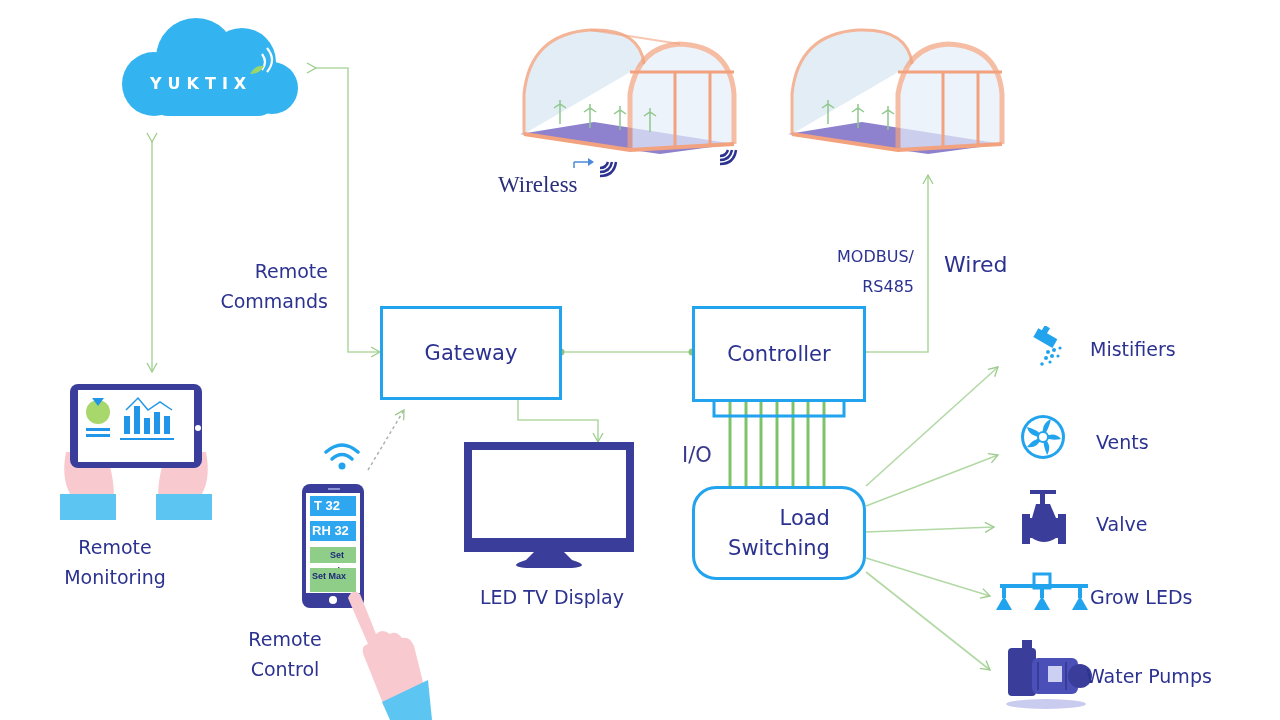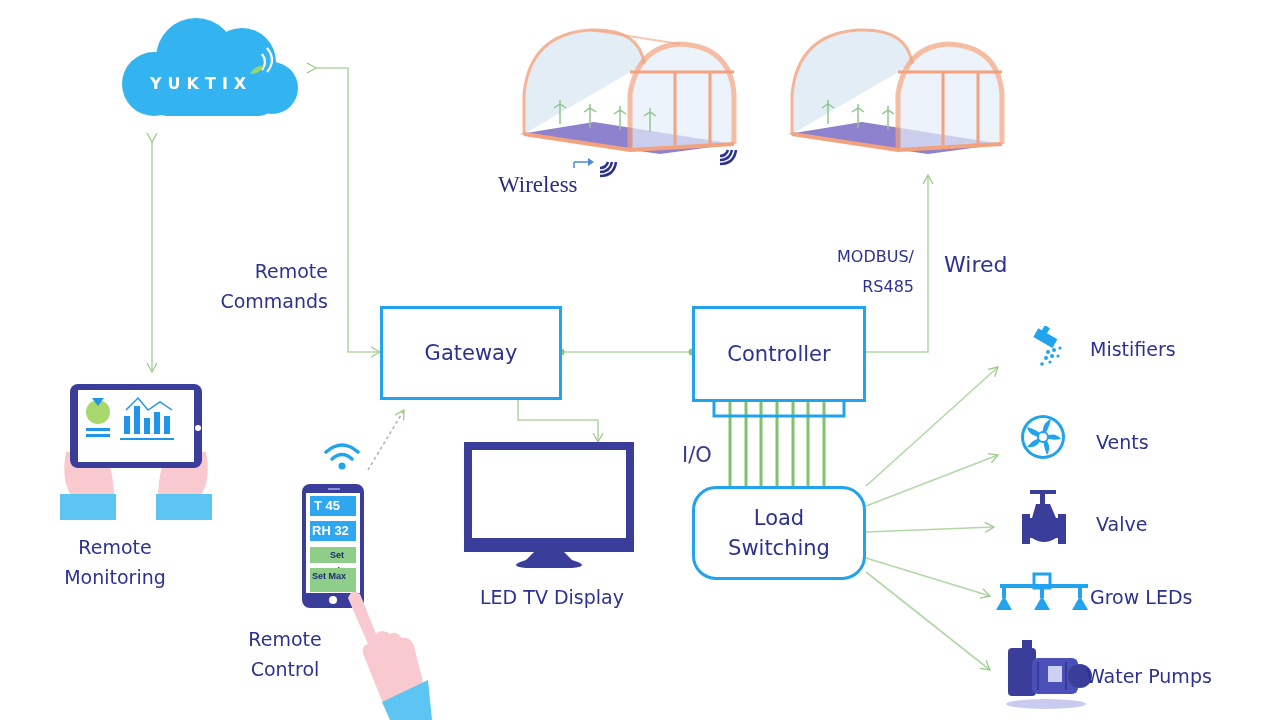--- a/index.html
+++ b/index.html
@@ -1,18 +1,18 @@
 <!DOCTYPE html>
 <html><head>
 <meta charset="utf-8">
 <style>
   html, body { margin:0; padding:0; background:#ffffff; }
   body { width:1280px; height:720px; position:relative; overflow:hidden; font-family:"DejaVu Sans", sans-serif; color:#2a2f8c; }
   .abs { position:absolute; }
-  .box { position:absolute; border:3px solid #22a3ee; background:#fff; box-sizing:border-box; display:flex; align-items:center; justify-content:center; text-align:center; font-size:21px; color:#2c3290; line-height:1.45; }
+  .box { position:absolute; border:3px solid #22a3ee; background:#fff; box-sizing:border-box; display:flex; align-items:center; justify-content:center; text-align:right; font-size:21px; color:#2c3290; line-height:1.45; }
   .lbl { position:absolute; font-size:19px; color:#2c3290; line-height:30px; }
   .lbl-r { text-align:right; }
   .lbl-c { text-align:center; }
   .serif { font-family:"Liberation Serif", serif; font-size:23px; color:#2a2f7a; }
   svg.layer { position:absolute; left:0; top:0; }
   .phone-row { position:absolute; left:8px; width:46px; box-sizing:border-box; font-weight:bold; font-family:"Liberation Sans", sans-serif; }
 </style>
 </head>
 <body>
 
@@ -185,21 +185,21 @@
 <svg class="abs" style="left:322px;top:440px;" width="40" height="34">
   <g stroke="#22a3ee" stroke-width="3.5" fill="none" stroke-linecap="round">
     <path d="M4,12 q16,-14 32,0"></path>
       <path d="M10,19 q10,-9 20,0"></path>
   </g>
   <circle cx="20" cy="26" r="3.5" fill="#22a3ee"></circle>
 </svg>
 <div class="abs" style="left:302px;top:484px;width:62px;height:124px;background:#3b3d9a;border-radius:8px;">
   <div class="abs" style="left:26px;top:4px;width:12px;height:2px;background:#8f92d2;"></div>
   <div class="abs" style="left:4px;top:9px;width:54px;height:100px;background:#fff;"></div>
-  <div class="phone-row" style="top:12px;height:20px;background:#2fa6f0;color:#fff;font-size:13px;padding-left:4px;line-height:20px;">T   45</div>
+  <div class="phone-row" style="top:12px;height:20px;background:#2fa6f0;color:#fff;font-size:13px;padding-left:4px;line-height:20px;">T   32</div>
   <div class="phone-row" style="top:37px;height:20px;background:#2fa6f0;color:#fff;font-size:13px;padding-left:2px;line-height:20px;">RH 32</div>
   <div class="phone-row" style="top:63px;height:16px;background:#8fce88;color:#1e2a7a;font-size:9px;padding-left:20px;line-height:16px;">Set Min</div>
   <div class="phone-row" style="top:84px;height:24px;background:#8fce88;color:#1e2a7a;font-size:9px;padding-left:2px;line-height:16px;">Set Max</div>
   <div class="abs" style="left:27px;top:112px;width:8px;height:8px;border-radius:4px;background:#fff;"></div>
 </div>
 <svg class="abs" style="left:342px;top:584px;" width="90" height="136">
   <path d="M6,14 q4,-10 12,-4 l16,40 q6,-6 14,0 q6,-4 12,4 q8,-2 12,8 l10,40 l-40,20 l-20,-50 q-4,-10 4,-12 z" fill="#f9c9d0"></path>
   <polygon points="40,118 86,96 90,136 48,136" fill="#5cc5f2"></polygon>
 </svg>
 <div class="lbl lbl-c" style="left:220px;top:624px;width:130px;">

